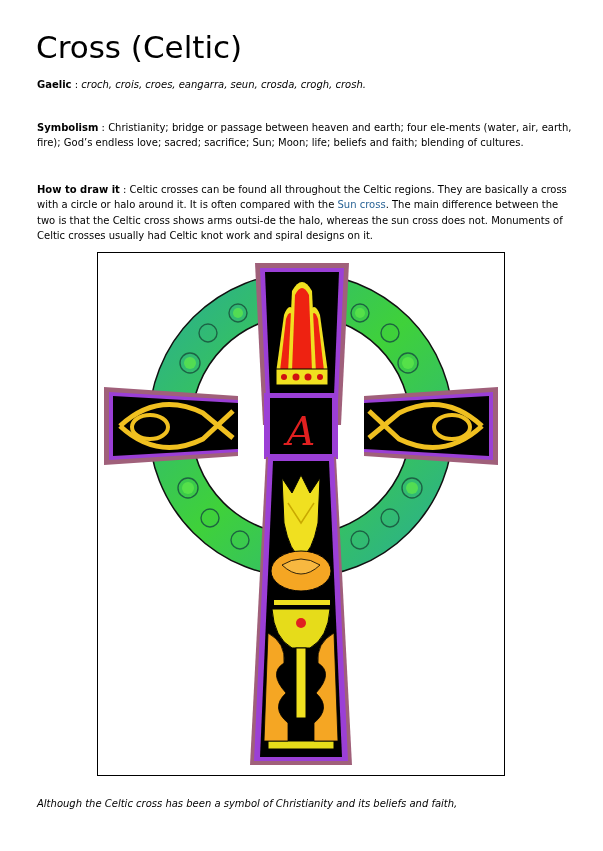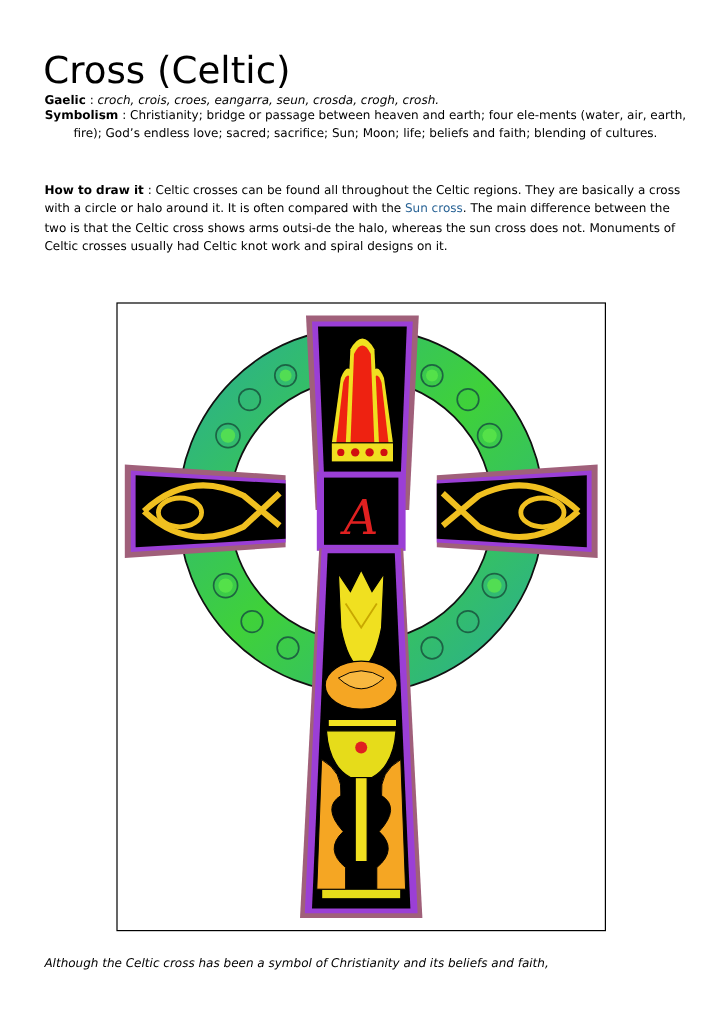--- a/index.html
+++ b/index.html
@@ -1,32 +1,32 @@
 <!DOCTYPE html>
 <html><head>
   <meta charset="utf-8">
   <style>
     html, body { margin: 0; padding: 0; background: #ffffff; }
     body {
       width: 603px; height: 851px; position: relative; overflow: hidden;
       font-family: "DejaVu Sans", sans-serif; color: #000;
     }
     .title {
-      position: absolute; left: 36px; top: 40px;
+      position: absolute; left: 36px; top: 28px;
       font-size: 31px; font-weight: normal; margin: 0; line-height: 38px;
       letter-spacing: 0px;
     }
     .para {
       position: absolute; left: 37px; width: 535px;
       font-size: 10px; line-height: 15.3px; margin: 0;
     }
     .para b { font-weight: bold; }
     .gaelic { top: 77px; }
-    .symbolism { top: 89px; text-align: center; }
-    .howto { top: 152px; }
+    .symbolism { top: 120px; }
+    .howto { top: 182px; }
     .closing { top: 796px; font-style: italic; }
     .link { color: #2a6496; text-decoration: none; }
     .figure-frame {
       position: absolute; left: 97px; top: 252px;
       width: 408px; height: 524px;
       border: 1px solid #000; background: #fff; box-sizing: border-box;
       overflow: hidden;
     }
     .figure-frame svg { display: block; }
   </style>

